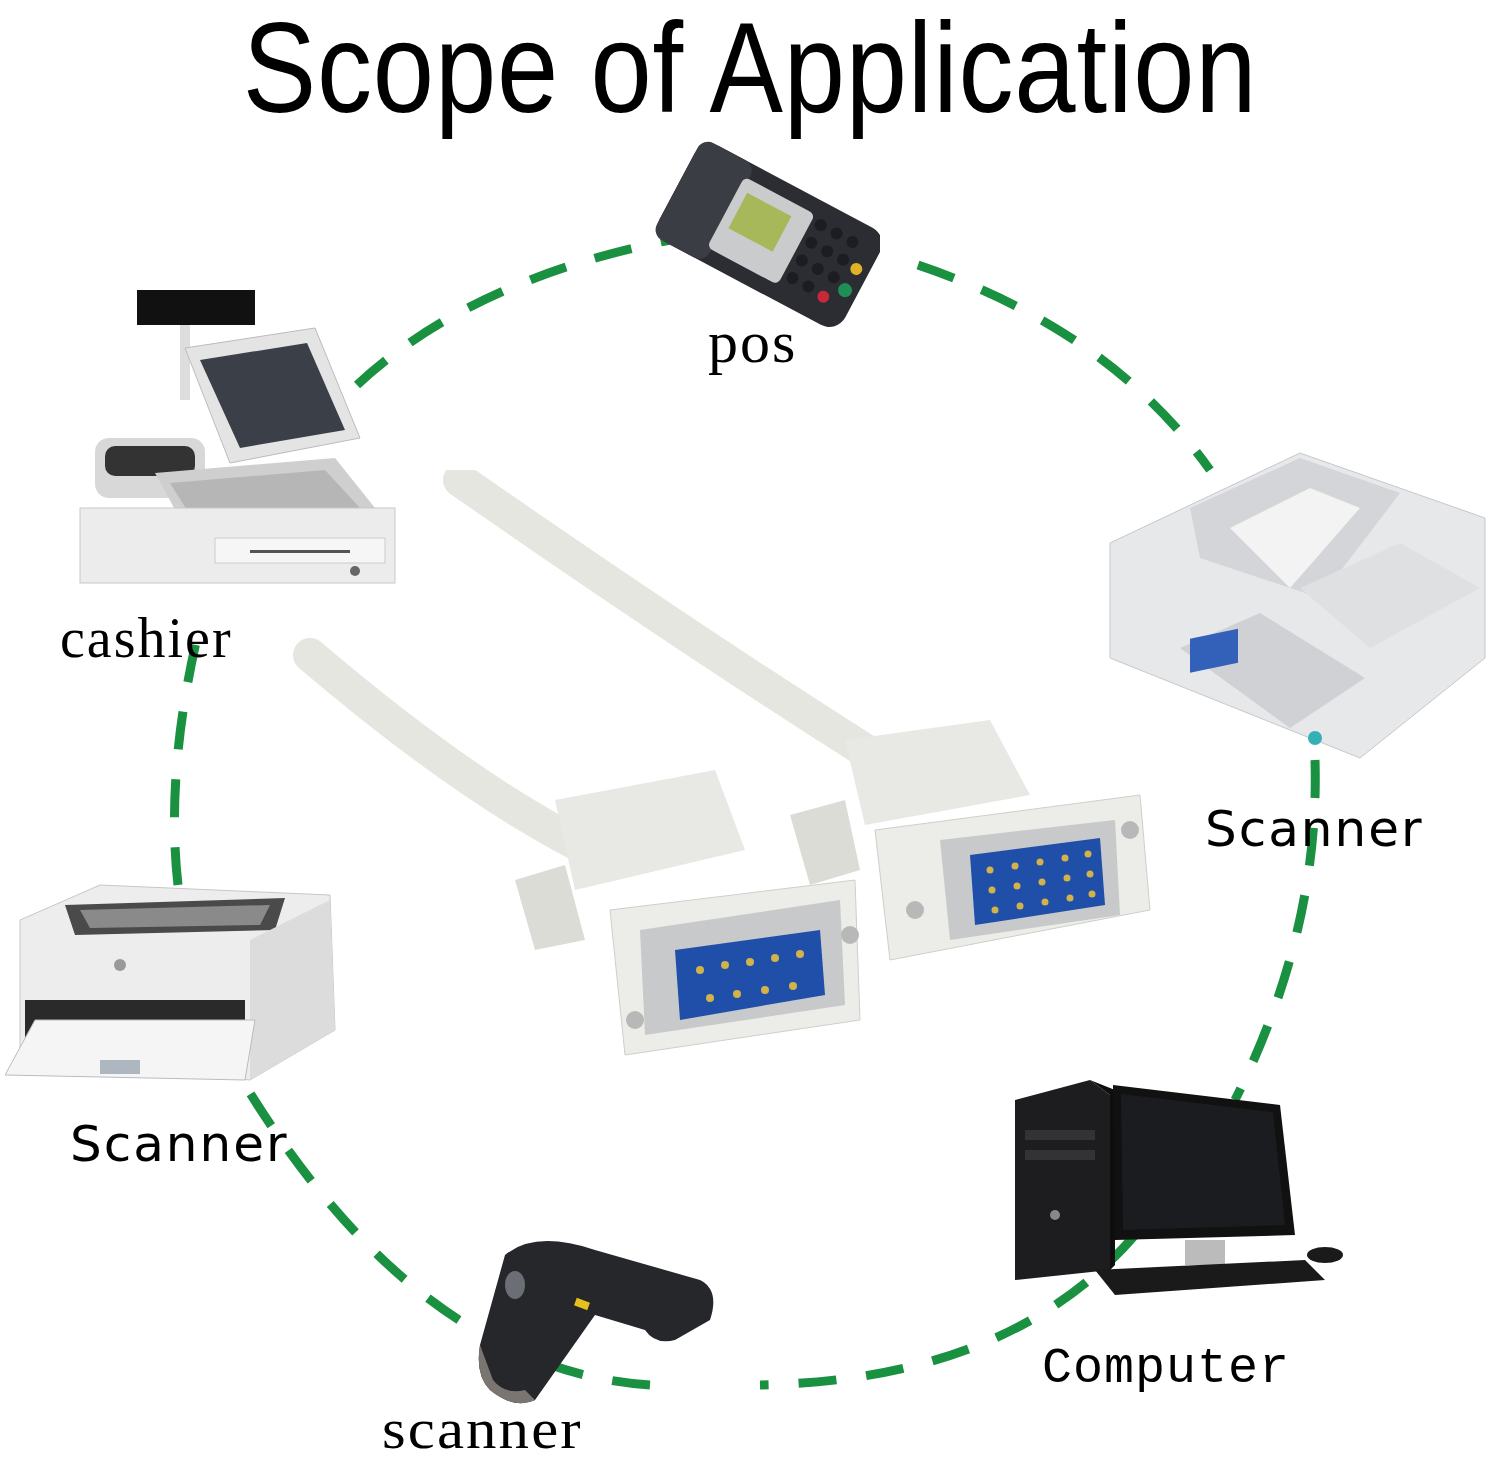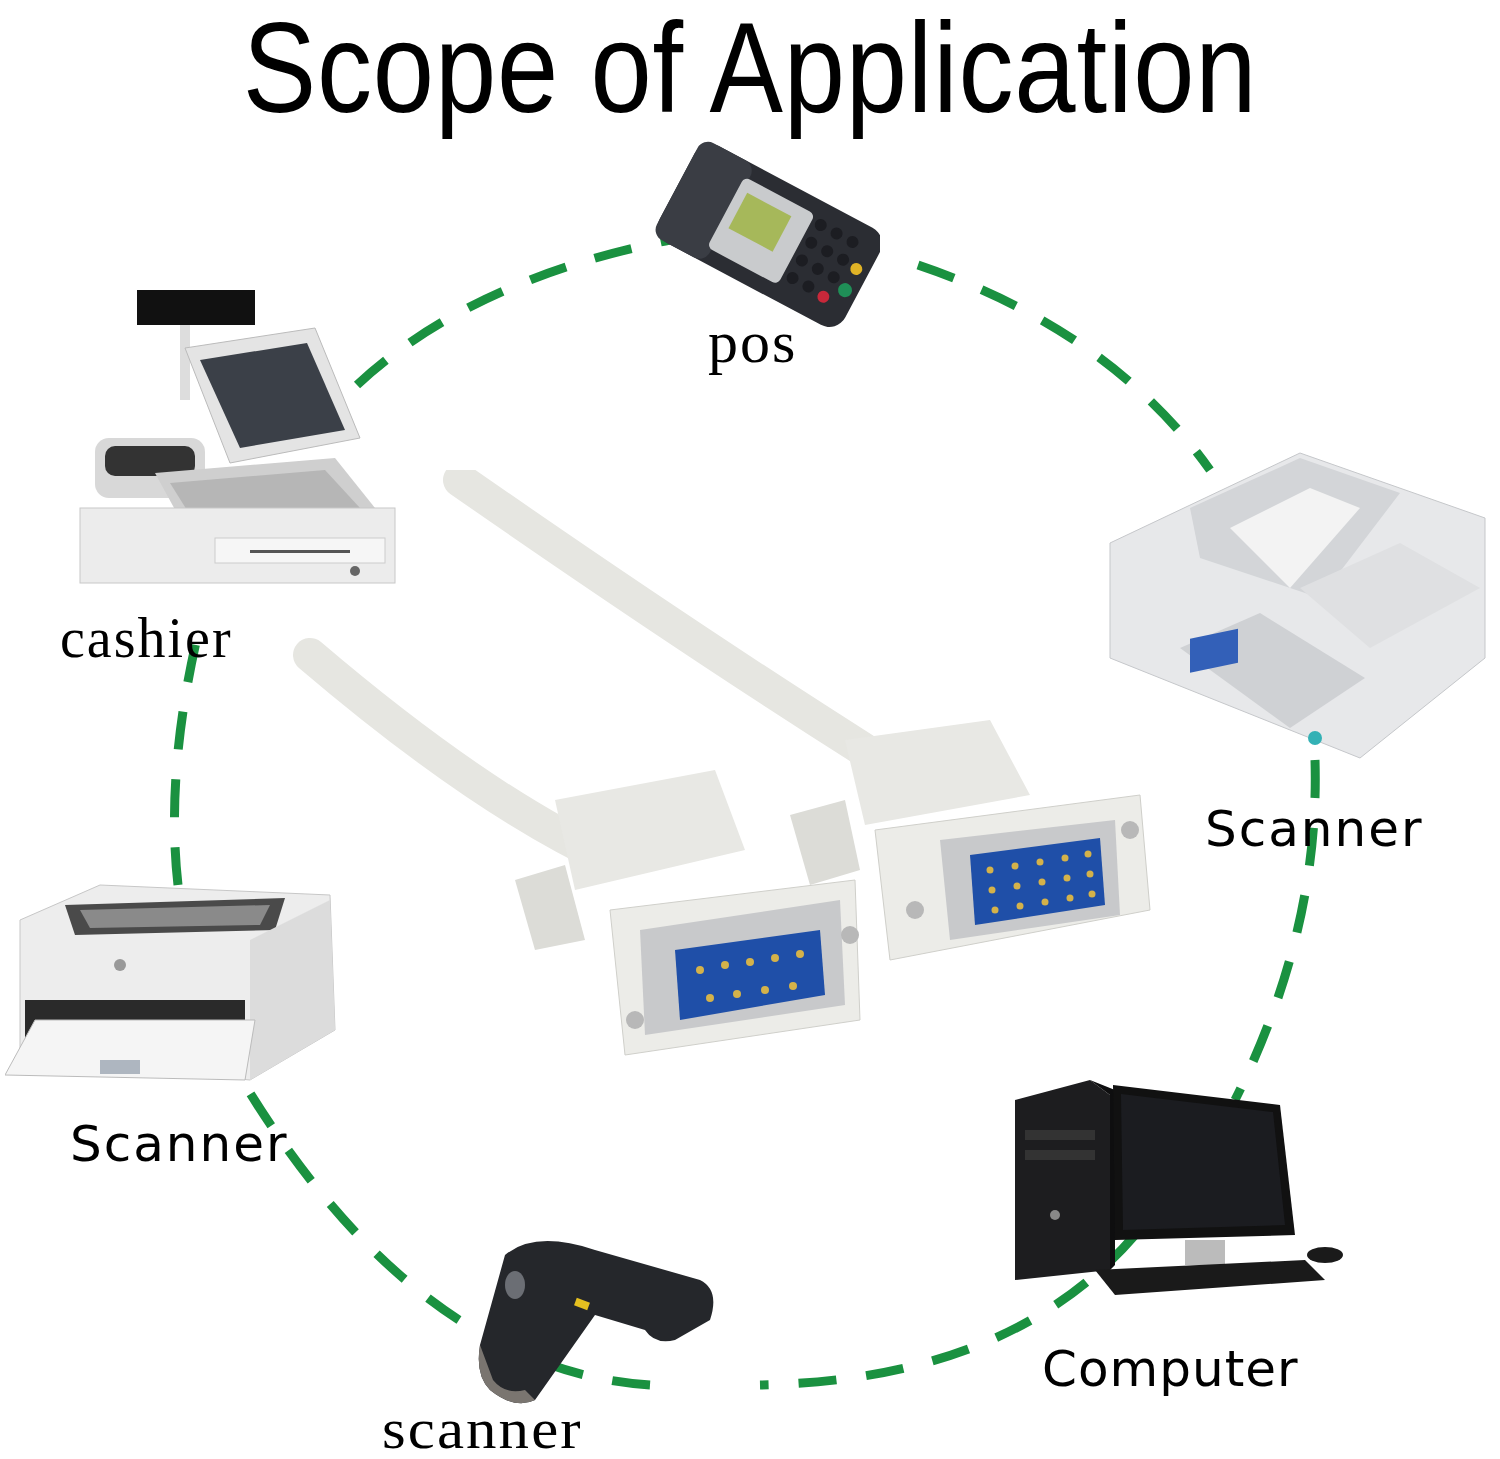--- a/index.html
+++ b/index.html
@@ -117,21 +117,21 @@
     <rect x="30" y="50" width="70" height="10" fill="#333"></rect>
     <rect x="30" y="70" width="70" height="10" fill="#333"></rect>
     <circle cx="60" cy="135" r="5" fill="#888"></circle>
     <polygon points="118,5 285,25 300,155 120,160" fill="#111"></polygon>
     <polygon points="126,14 278,32 290,145 128,150" fill="#1b1c20"></polygon>
     <rect x="190" y="160" width="40" height="25" fill="#bbb"></rect>
     <polygon points="100,190 310,180 330,200 120,215" fill="#1a1a1a"></polygon>
     <ellipse cx="330" cy="175" rx="18" ry="8" fill="#1a1a1a"></ellipse>
   </svg>
 </div>
-<div class="label sans" style="left:1042px;top:1340px;font-size:50px;letter-spacing:1px;">Computer</div>
+<div class="label sans" style="left:1042px;top:1340px;font-size:50px;letter-spacing:1px;font-family:Liberation Mono, monospace;">Computer</div>
 
 <div class="device" style="left:290px;top:470px;width:870px;height:610px;">
   <svg width="870" height="610">
     <g fill="none" stroke="#e6e6e1" stroke-linecap="round">
       <path d="M20 185 Q190 330 320 390" stroke-width="34"></path>
       <path d="M170 10 Q400 170 590 290" stroke-width="34"></path>
     </g>
 
     <g transform="translate(225 300)">
       <polygon points="40,30 200,0 230,80 60,120" fill="#e8e8e4"></polygon>

